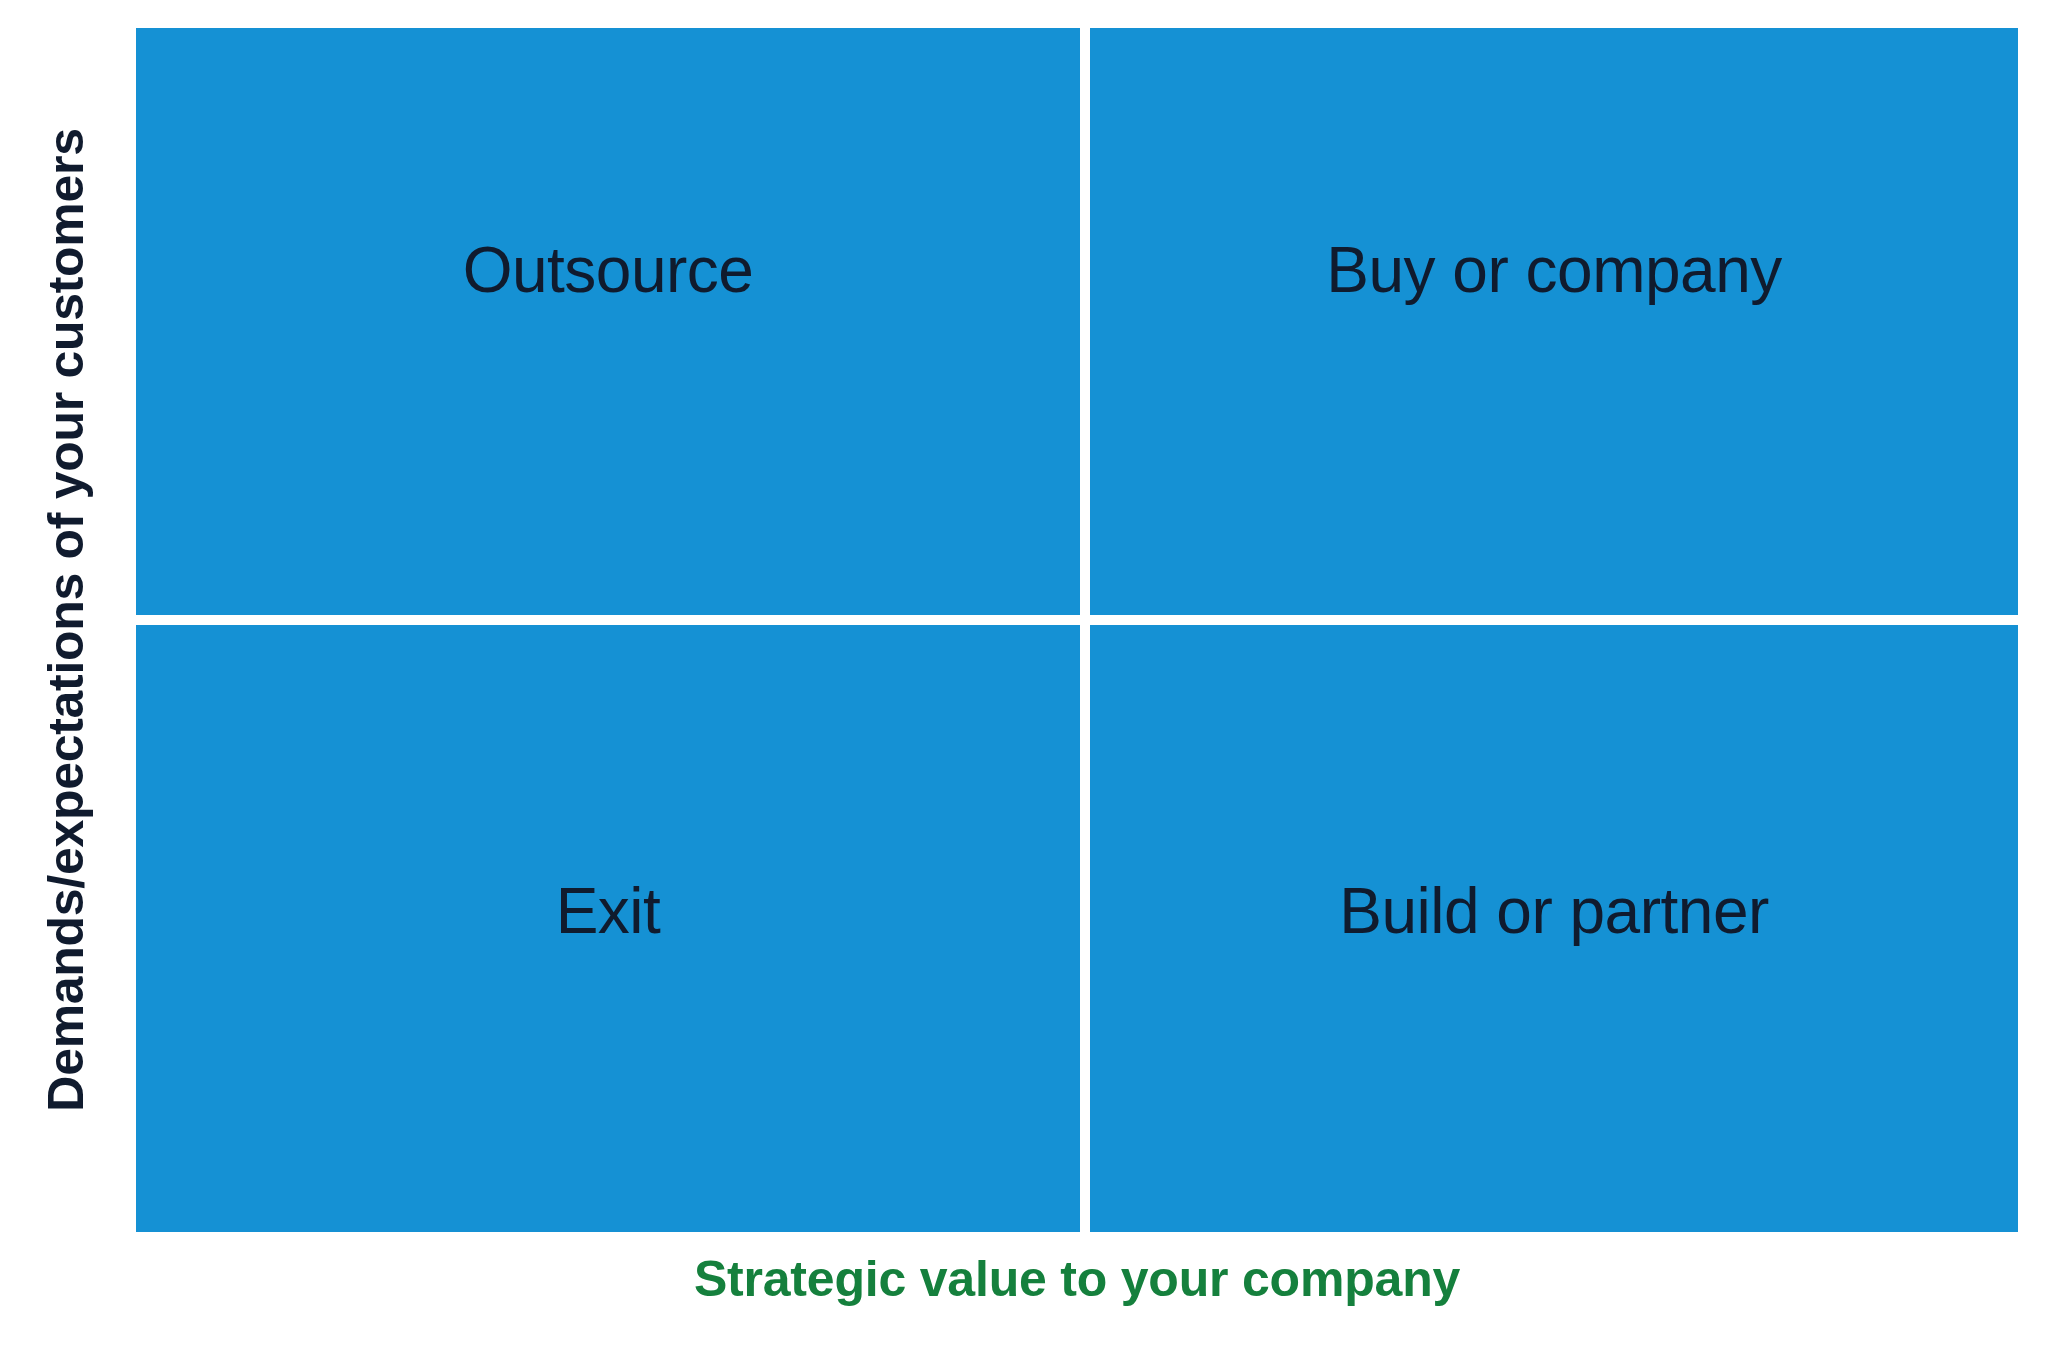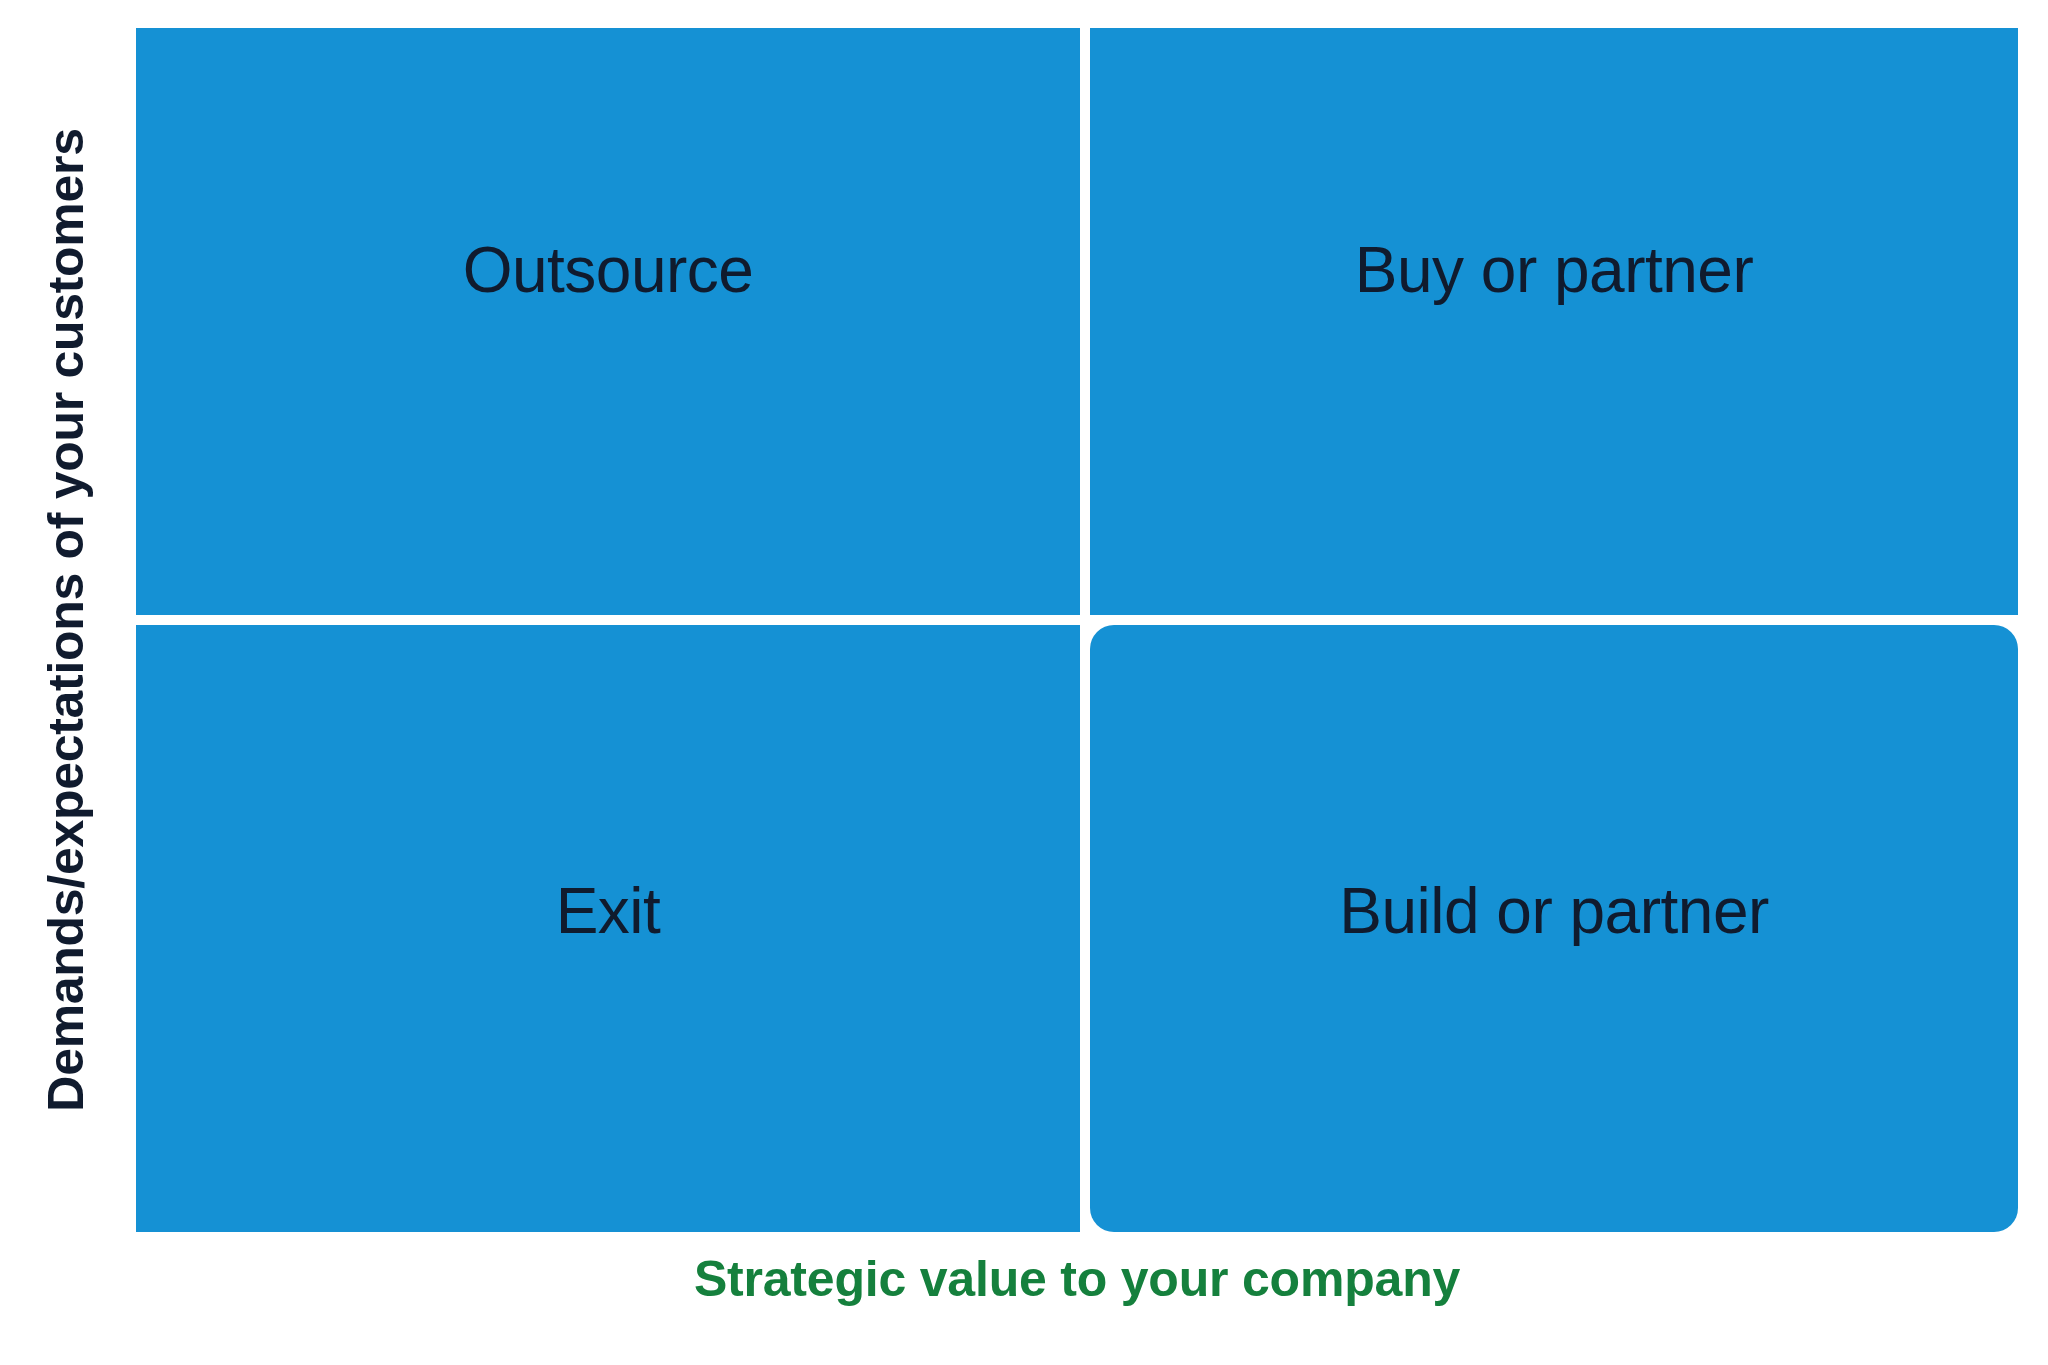--- a/index.html
+++ b/index.html
@@ -71,21 +71,21 @@
     color: #101b2e;
     white-space: nowrap;
     letter-spacing: -0.5px;
     font-family: "Liberation Sans", "DejaVu Sans", sans-serif;
   }
 
   
   #quadrant-top-left    { grid-column: 1; grid-row: 1; }
   #quadrant-top-right   { grid-column: 3; grid-row: 1; }
   #quadrant-bottom-left { grid-column: 1; grid-row: 3; }
-  #quadrant-bottom-right{ grid-column: 3; grid-row: 3; border-radius: 24px; }
+  #quadrant-bottom-right{ grid-column: 3; grid-row: 3; }
 
   #quadrant-top-left .quadrant-label    { position: relative; top: -52px; }
   #quadrant-top-right .quadrant-label   { position: relative; top: -52px; }
   #quadrant-bottom-left .quadrant-label { position: relative; top: -18px; }
   #quadrant-bottom-right .quadrant-label{ position: relative; top: -18px; }
 
   .divider-v { grid-column: 2; background: #ffffff; }
   .divider-h { grid-column: 1 / span 3; grid-row: 2; background: #ffffff; }
 
   
@@ -119,21 +119,21 @@
 
   <div id="matrix-grid">
 
     <div class="quadrant" id="quadrant-top-left">
       <span class="quadrant-label">Outsource</span>
     </div>
 
     <div class="divider-v" style="grid-row:1;"></div>
 
     <div class="quadrant" id="quadrant-top-right">
-      <span class="quadrant-label">Buy or partner</span>
+      <span class="quadrant-label">Buy or company</span>
     </div>
 
     <div class="divider-h"></div>
 
     <div class="quadrant" id="quadrant-bottom-left">
       <span class="quadrant-label">Exit</span>
     </div>
 
     <div class="divider-v" style="grid-row:3;"></div>
 

